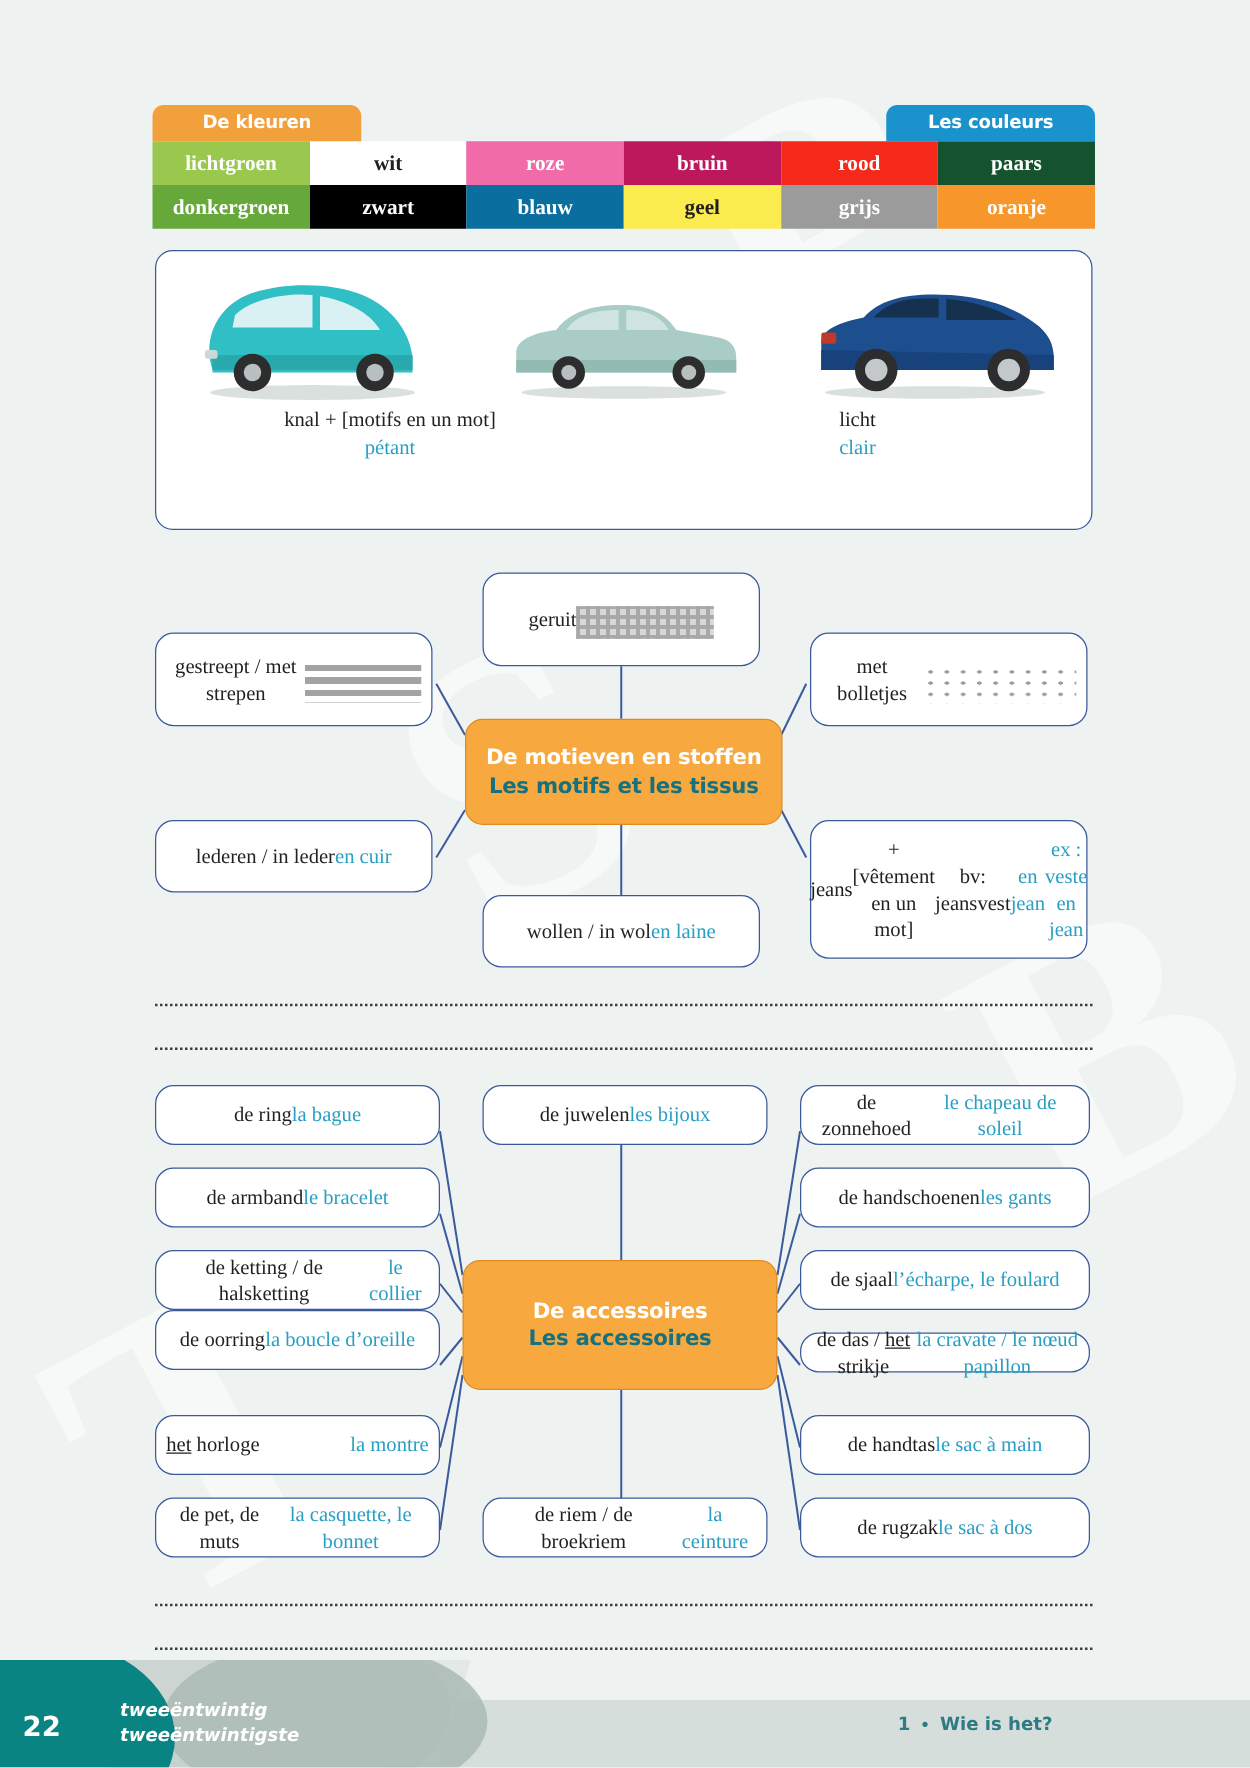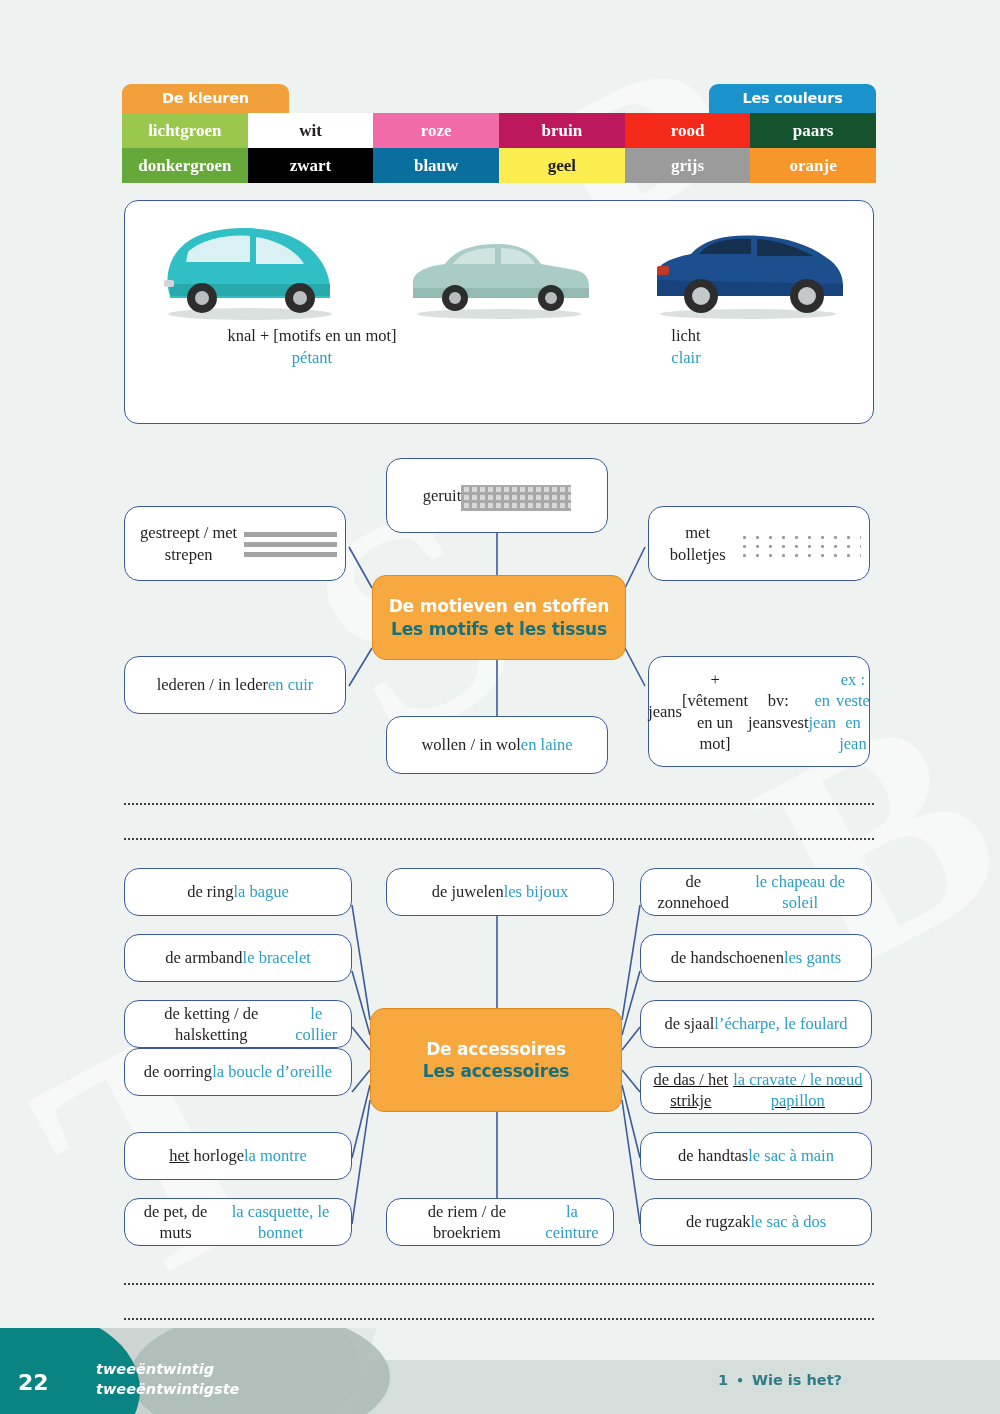--- a/index.html
+++ b/index.html
@@ -313,42 +313,42 @@
     <div class="fr">le bracelet</div>
   </div>
   <div class="node" style="left:124px;top:1000px;width:228px;height:48px;">
     <div class="nl">de ketting / de halsketting</div>
     <div class="fr">le collier</div>
   </div>
   <div class="node" style="left:124px;top:1048px;width:228px;height:48px;">
     <div class="nl">de oorring</div>
     <div class="fr">la boucle d’oreille</div>
   </div>
-  <div class="node" style="left:124px;top:1132px;width:228px;height:48px;">
+  <div class="node" style="left:124px;top:1132px;width:228px;height:48px;justify-content:space-between;">
     <div class="nl"><u>het</u> horloge</div>
     <div class="fr">la montre</div>
   </div>
   <div class="node" style="left:124px;top:1198px;width:228px;height:48px;">
     <div class="nl">de pet, de muts</div>
     <div class="fr">la casquette, le bonnet</div>
   </div>
 
   <div class="node" style="left:640px;top:868px;width:232px;height:48px;">
     <div class="nl">de zonnehoed</div>
     <div class="fr">le chapeau de soleil</div>
   </div>
   <div class="node" style="left:640px;top:934px;width:232px;height:48px;">
     <div class="nl">de handschoenen</div>
     <div class="fr">les gants</div>
   </div>
   <div class="node" style="left:640px;top:1000px;width:232px;height:48px;">
     <div class="nl">de sjaal</div>
     <div class="fr">l’écharpe, le foulard</div>
   </div>
-  <div class="node" style="left:640px;top:1066px;width:232px;height:48px;text-decoration:underline;">
+  <div class="node" style="left:640px;top:1066px;width:232px;height:32px;">
     <div class="nl">de das / <u>het</u> strikje</div>
     <div class="fr">la cravate / le nœud papillon</div>
   </div>
   <div class="node" style="left:640px;top:1132px;width:232px;height:48px;">
     <div class="nl">de handtas</div>
     <div class="fr">le sac à main</div>
   </div>
   <div class="node" style="left:640px;top:1198px;width:232px;height:48px;">
     <div class="nl">de rugzak</div>
     <div class="fr">le sac à dos</div>

